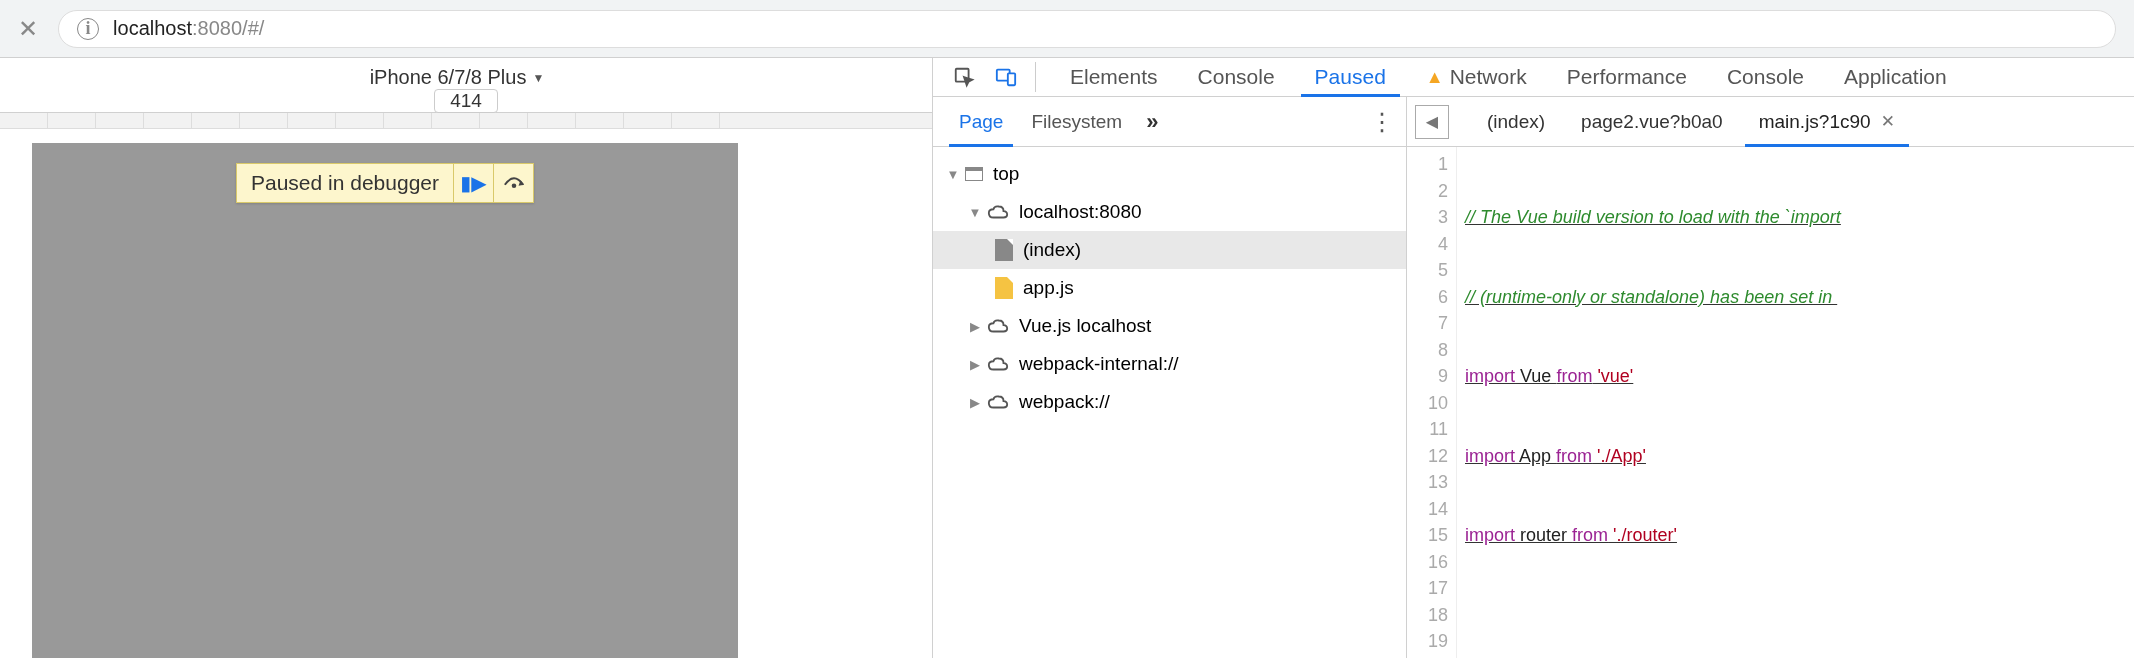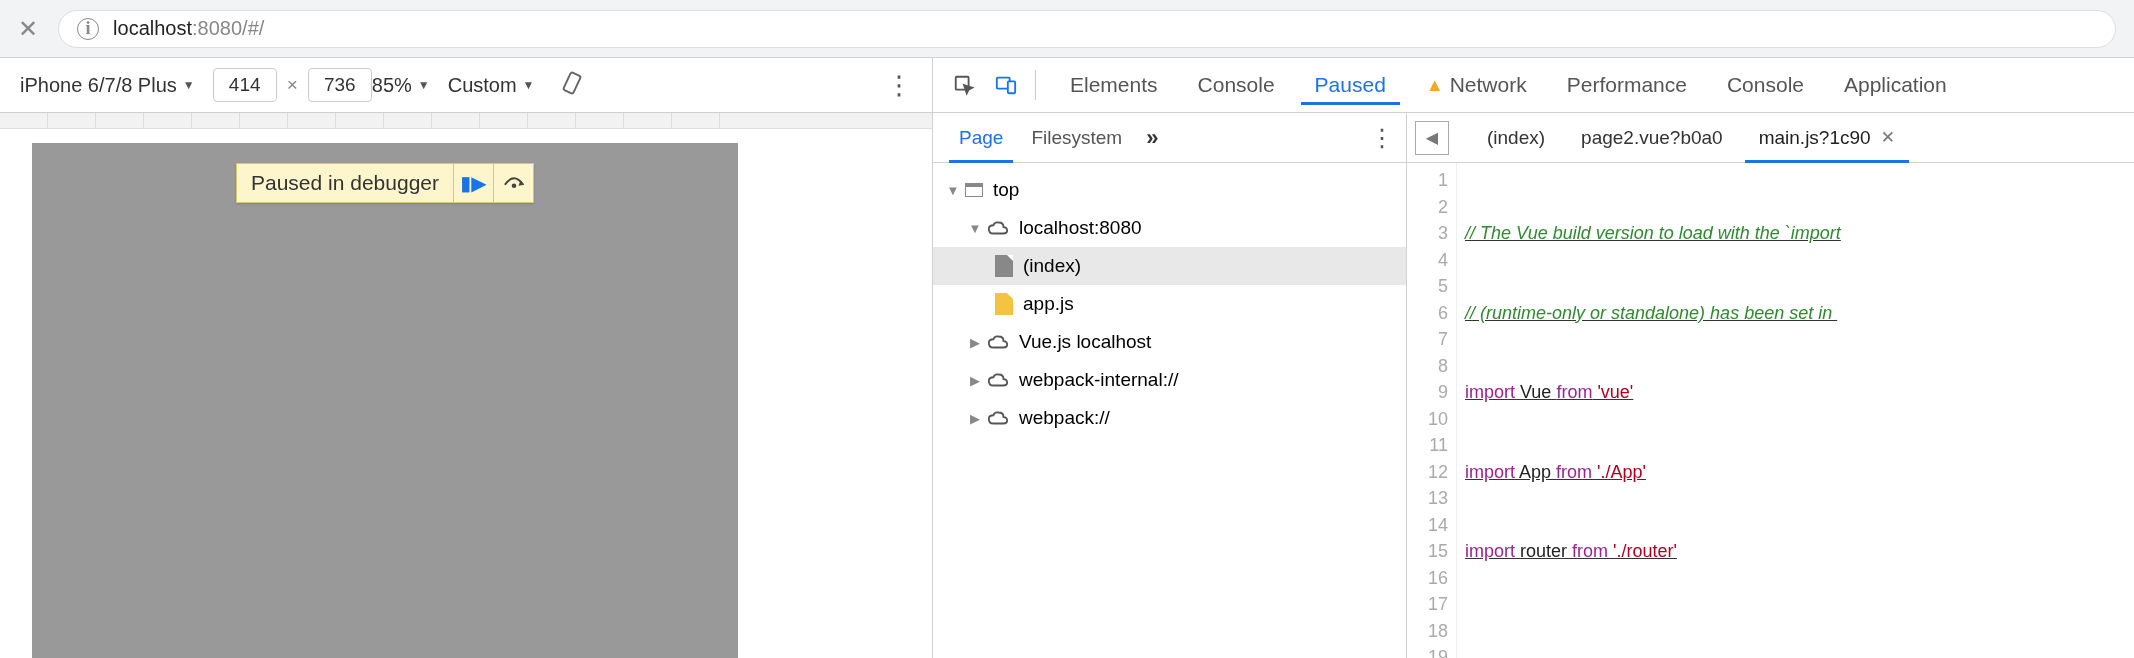--- a/index.html
+++ b/index.html
@@ -11,21 +11,21 @@
 .addr-pill { flex: 1; background: #fff; border: 1px solid #ddd; border-radius: 30px; height: 38px; display: flex; align-items: center; padding: 0 18px; font-size: 20px; }
 .addr-info { color: #888; margin-right: 14px; font-size: 18px; border: 1.8px solid #888; border-radius: 50%; width: 22px; height: 22px; display: inline-flex; align-items: center; justify-content: center; font-family: serif; font-weight: bold; }
 .addr-host { color: #222; }
 .addr-path { color: #888; }
 
 
 .main { display: flex; height: 600px; }
 
 
 .left-col { width: 933px; border-right: 1px solid #d0d0d0; display: flex; flex-direction: column; }
-.device-bar { height: 55px; border-bottom: 1px solid #d0d0d0; display: flex; align-items: center; padding: 8px 20px; font-size: 20px; color: #333; }
+.device-bar { height: 55px; border-bottom: 1px solid #d0d0d0; display: flex; align-items: center; padding: 8px 20px; font-size: 20px; color: #333; flex-direction: column; }
 .device-name { margin-right: 18px; display: flex; align-items: center; }
 .dd-arrow { margin-left: 6px; font-size: 12px; color: #555; }
 .dim-input { width: 64px; height: 34px; border: 1px solid #ccc; border-radius: 4px; text-align: center; font-size: 19px; color: #333; }
 .dim-x { margin: 0 10px; color: #888; font-size: 19px; }
 .zoom { display: flex; align-items: center; }
 .throttle { margin-left: 18px; display: flex; align-items: center; }
 .rotate { margin-left: 24px; color: #666; }
 .rotate svg { width: 26px; height: 26px; }
 .left-more { margin-left: auto; font-size: 26px; color: #555; }
 .viewport-wrap { flex: 1; background: #fff; position: relative; }
@@ -33,21 +33,21 @@
 .ruler-tick { width: 48px; height: 100%; border-right: 1px solid #ddd; }
 .sim { position: absolute; left: 32px; top: 30px; width: 706px; height: 520px; background: #999; }
 .paused-chip { position: absolute; top: 20px; left: 50%; transform: translateX(-50%); background: #fdf6cd; border: 1px solid #d9c96a; display: flex; align-items: center; height: 40px; font-size: 21px; box-shadow: 0 1px 2px rgba(0,0,0,.15); }
 .paused-text { padding: 0 14px; color: #333; }
 .paused-btn { width: 40px; height: 100%; border-left: 1px solid #d9c96a; display: flex; align-items: center; justify-content: center; }
 .resume-ico { color: #1a73e8; font-size: 20px; }
 .step-ico svg { width: 22px; height: 16px; }
 
 
 .dt { flex: 1; display: flex; flex-direction: column; }
-.dt-tabs { height: 55px; border-bottom: 1px solid #d0d0d0; display: flex; align-items: center; padding: 8px 12px; font-size: 21px; color: #555; }
+.dt-tabs { height: 55px; border-bottom: 1px solid #d0d0d0; display: flex; align-items: center; padding: 0 12px; font-size: 21px; color: #555; }
 .dt-icobtn { width: 38px; height: 38px; display: flex; align-items: center; justify-content: center; margin-right: 4px; }
 .dt-icobtn svg { width: 22px; height: 22px; }
 .dt-divider { width: 1px; height: 30px; background: #ccc; margin: 0 14px 0 6px; }
 .dt-tab { padding: 0 20px; height: 100%; display: flex; align-items: center; cursor: pointer; position: relative; }
 .dt-tab.active { color: #1a73e8; }
 .dt-tab.active::after { content: ''; position: absolute; bottom: -1px; left: 6px; right: 6px; height: 3px; background: #1a73e8; }
 .warn-tri { color: #f5a623; margin-right: 6px; font-size: 18px; }
 
 
 .dt-body { flex: 1; display: flex; }

